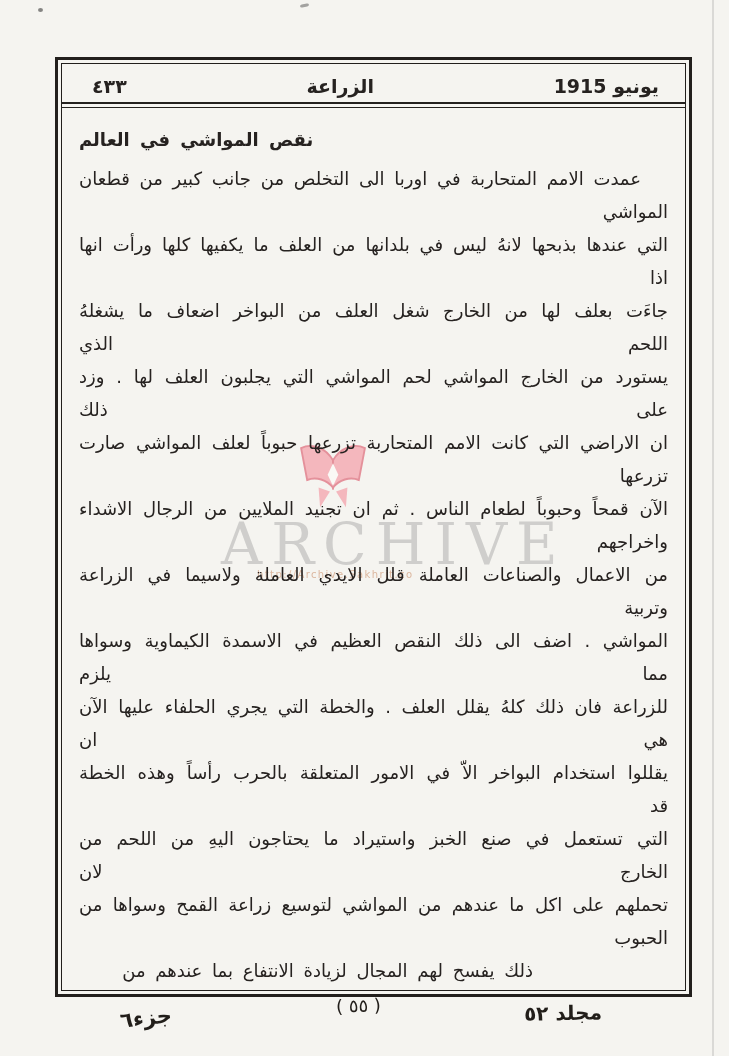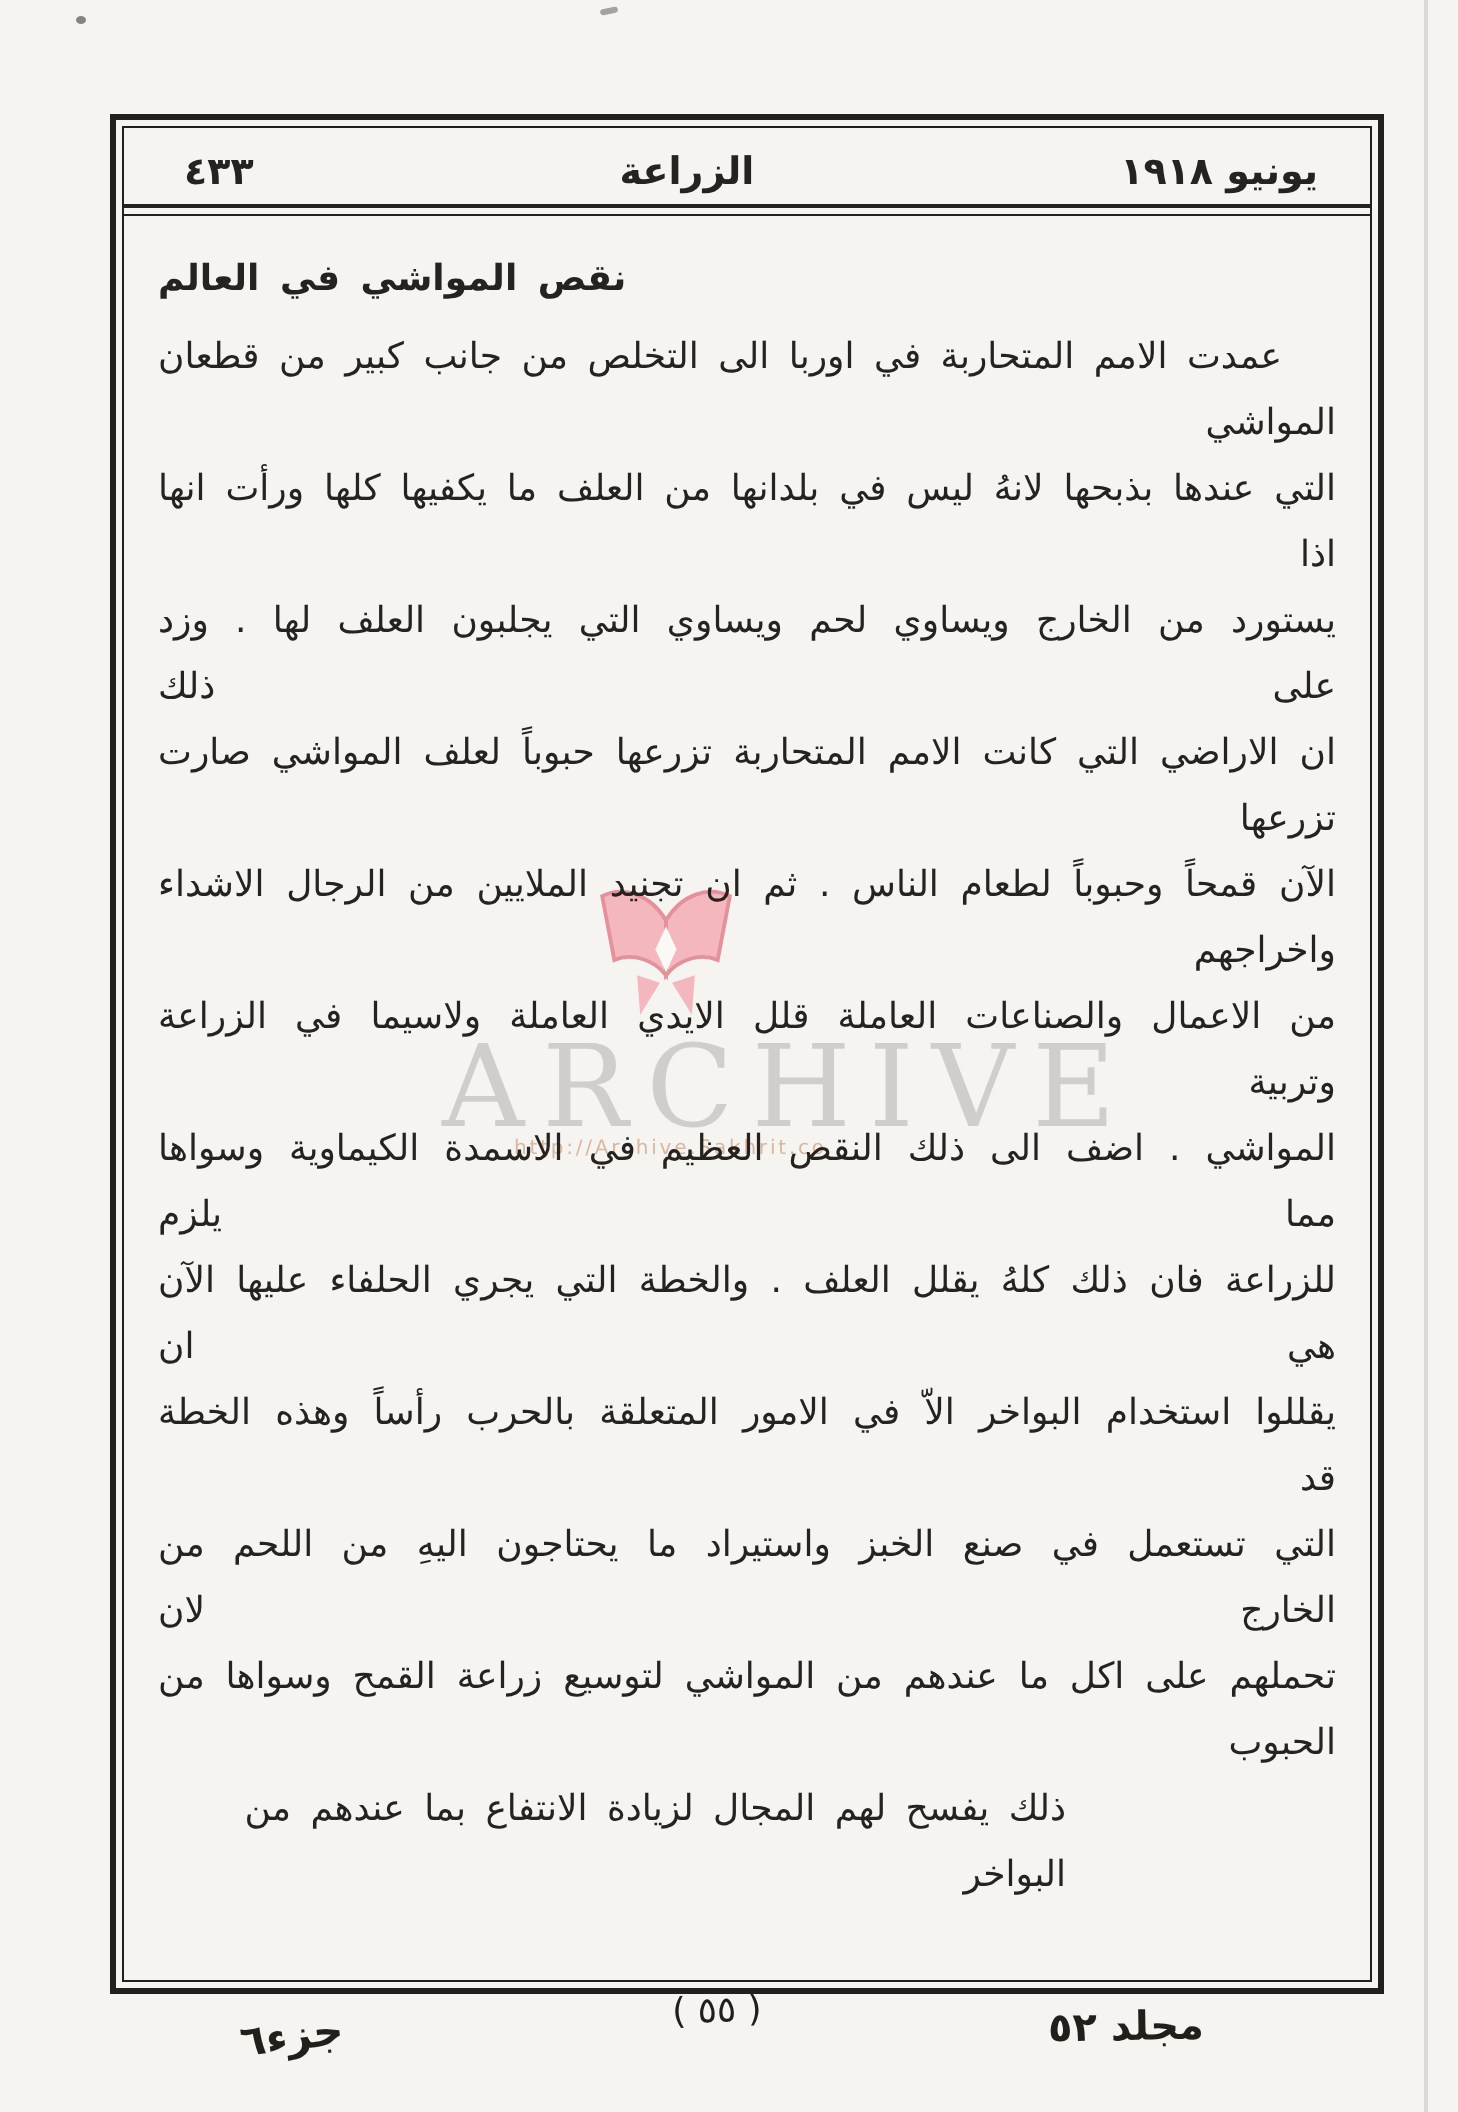--- a/index.html
+++ b/index.html
@@ -82,33 +82,34 @@
     <path d="M69 60 L54 65 L67 86 Z" fill="#f4adb5"></path>
   </svg>
   <div class="wm-label">ARCHIVE</div>
   <div class="wm-url">http://Archive.Sakhrit.co</div>
 </div>
 
 <div class="frame">
   <div class="frame-inner">
 
     <div class="header">
-      <span>يونيو ١٩١٨</span>
+      <span>يونيو 1915</span>
       <span>الزراعة</span>
       <span>٤٣٣</span>
     </div>
     <div class="header-underline"></div>
 
     <div class="bodytext">
       <div class="title">نقص المواشي في العالم</div>
 
       <div>
         <div class="ln ln-j ln-first">عمدت الامم المتحاربة في اوربا الى التخلص من جانب كبير من قطعان المواشي</div>
         <div class="ln ln-j">التي عندها بذبحها لانهُ ليس في بلدانها من العلف ما يكفيها كلها ورأت انها اذا</div>
-        <div class="ln ln-j">يستورد من الخارج ويساوي لحم ويساوي التي يجلبون العلف لها . وزد على ذلك</div>
+        <div class="ln ln-j">جاءَت بعلف لها من الخارج شغل العلف من البواخر اضعاف ما يشغلهُ اللحم الذي</div>
+        <div class="ln ln-j">يستورد من الخارج المواشي لحم المواشي التي يجلبون العلف لها . وزد على ذلك</div>
         <div class="ln ln-j">ان الاراضي التي كانت الامم المتحاربة تزرعها حبوباً لعلف المواشي صارت تزرعها</div>
         <div class="ln ln-j">الآن قمحاً وحبوباً لطعام الناس . ثم ان تجنيد الملايين من الرجال الاشداء واخراجهم</div>
         <div class="ln ln-j">من الاعمال والصناعات العاملة قلل الايدي العاملة ولاسيما في الزراعة وتربية</div>
         <div class="ln ln-j">المواشي . اضف الى ذلك النقص العظيم في الاسمدة الكيماوية وسواها مما يلزم</div>
         <div class="ln ln-j">للزراعة فان ذلك كلهُ يقلل العلف . والخطة التي يجري الحلفاء عليها الآن هي ان</div>
         <div class="ln ln-j">يقللوا استخدام البواخر الاّ في الامور المتعلقة بالحرب رأساً وهذه الخطة قد</div>
         <div class="ln ln-j">التي تستعمل في صنع الخبز واستيراد ما يحتاجون اليهِ من اللحم من الخارج لان</div>
         <div class="ln ln-j">تحملهم على اكل ما عندهم من المواشي لتوسيع زراعة القمح وسواها من الحبوب</div>
         <div class="ln ln-short pad-a">ذلك يفسح لهم المجال لزيادة الانتفاع بما عندهم من البواخر</div>
       </div>

